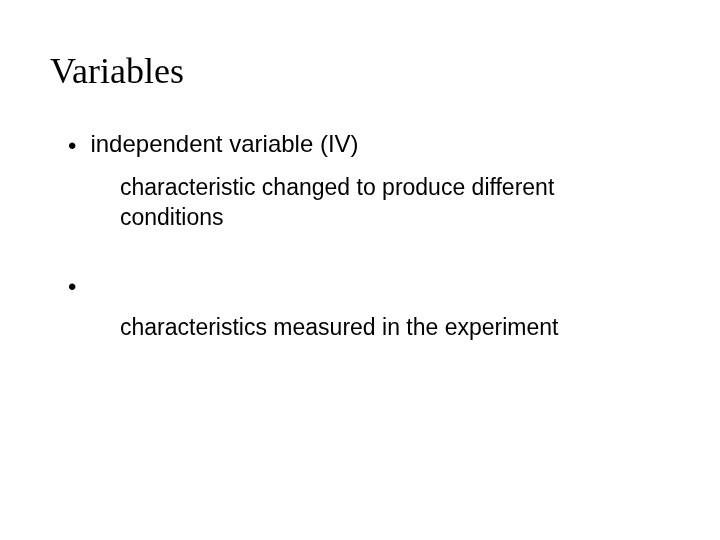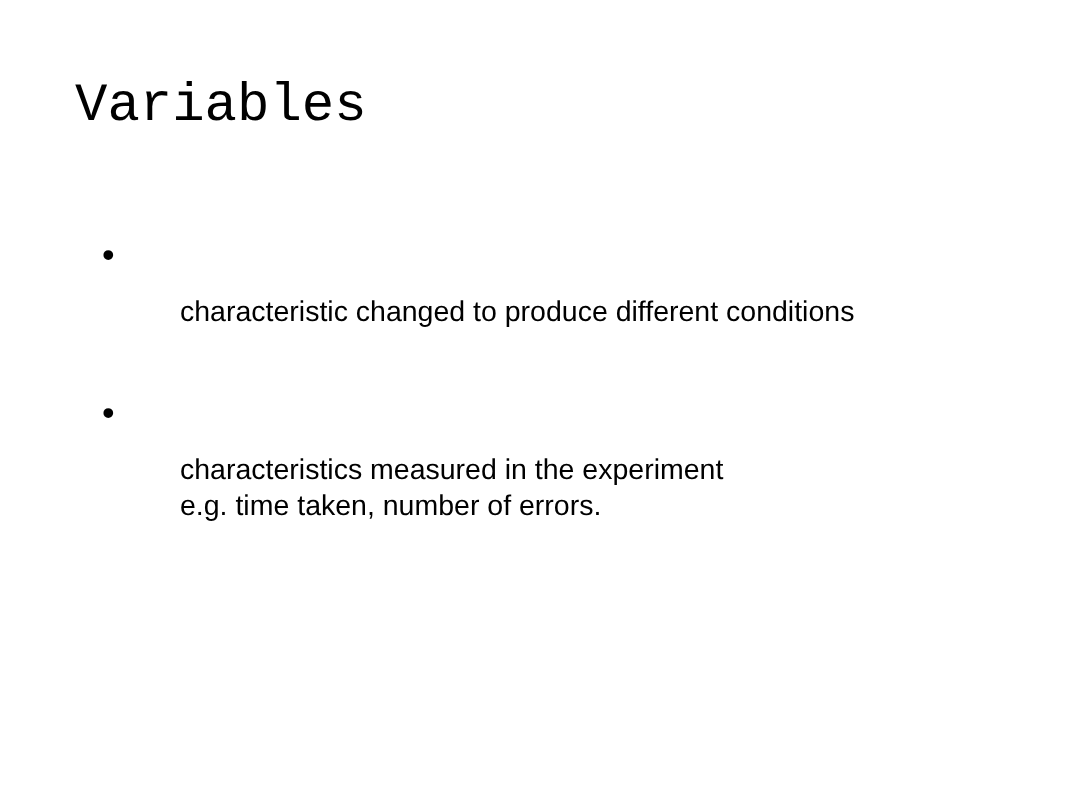--- a/index.html
+++ b/index.html
@@ -9,60 +9,60 @@
     }
     body {
       width: 720px;
       height: 540px;
       background: #ffffff;
       padding: 50px 50px 0 50px;
       font-family: Verdana, Geneva, sans-serif;
       color: #000;
     }
     .title {
-      font-family: Liberation Mono, monospace;
+      font-family: Liberation Serif, serif;
       font-size: 36px;
       font-weight: normal;
-      margin-bottom: 64px;
+      margin-bottom: 38px;
     }
     .bullet-item {
       display: flex;
       align-items: flex-start;
       margin-bottom: 14px;
       padding-left: 18px;
     }
     .bullet-dot {
       font-size: 24px;
       line-height: 1;
       margin-right: 14px;
       margin-top: 4px;
     }
     .bullet-text {
       font-size: 24px;
       line-height: 1.2;
     }
     .sub-text {
-      font-size: 19px;
+      font-size: 23px;
       line-height: 1.3;
       padding-left: 70px;
       margin-bottom: 38px;
       max-width: 560px;
     }
   </style>
 </head>
 <body>
 
 <h1 class="title">Variables</h1>
 
 <div class="bullet-item">
   <span class="bullet-dot">•</span>
+  <span class="bullet-text">independent variable (IV)</span>
 </div>
 <div class="sub-text">
   <span>characteristic changed to produce different conditions</span><br>
 </div>
 
 <div class="bullet-item">
   <span class="bullet-dot">•</span>
 </div>
 <div class="sub-text">
   <span>characteristics measured in the experiment</span><br>
-  <span>e.g. time taken, number of errors.</span>
 </div>
 
 </body></html>

